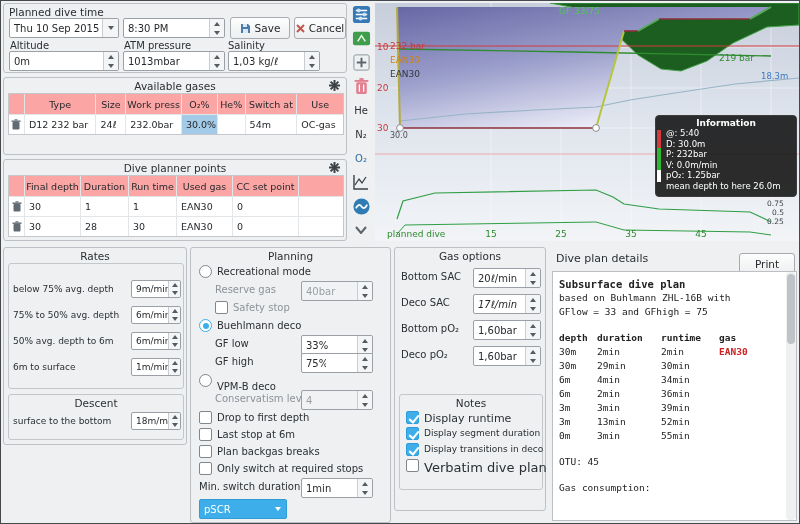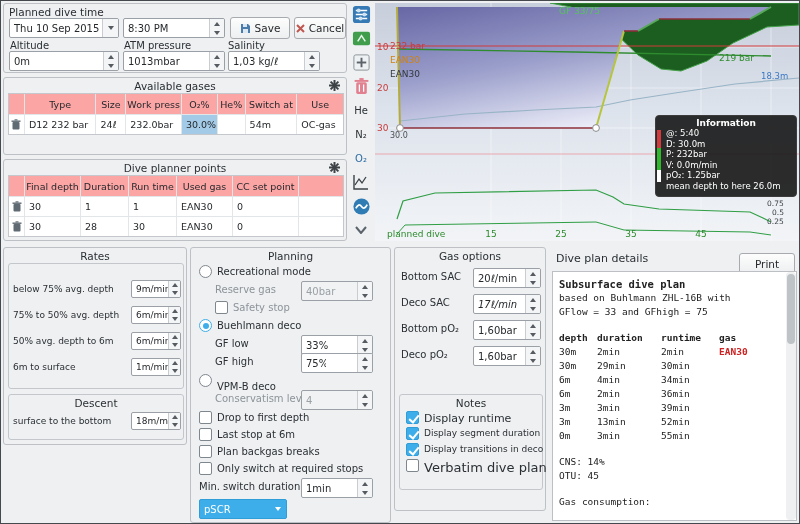--- a/index.html
+++ b/index.html
@@ -657,21 +657,20 @@
           <span class="pc3">52min</span>
           <span></span>
         </div>
       <div class="prow">
           <span class="pc1">0m</span>
           <span class="pc2">3min</span>
           <span class="pc3">55min</span>
           <span></span>
         </div>
       <div style="height:12px;"></div>
-      <div>CNS: 14%</div>
       <div>OTU: 45</div>
       <div style="height:12px;"></div>
       <div>Gas consumption:</div>
     </div>
     <div id="pscroll">
         <div id="pthumb"></div>
       </div>
   </div>
 
 </div>

